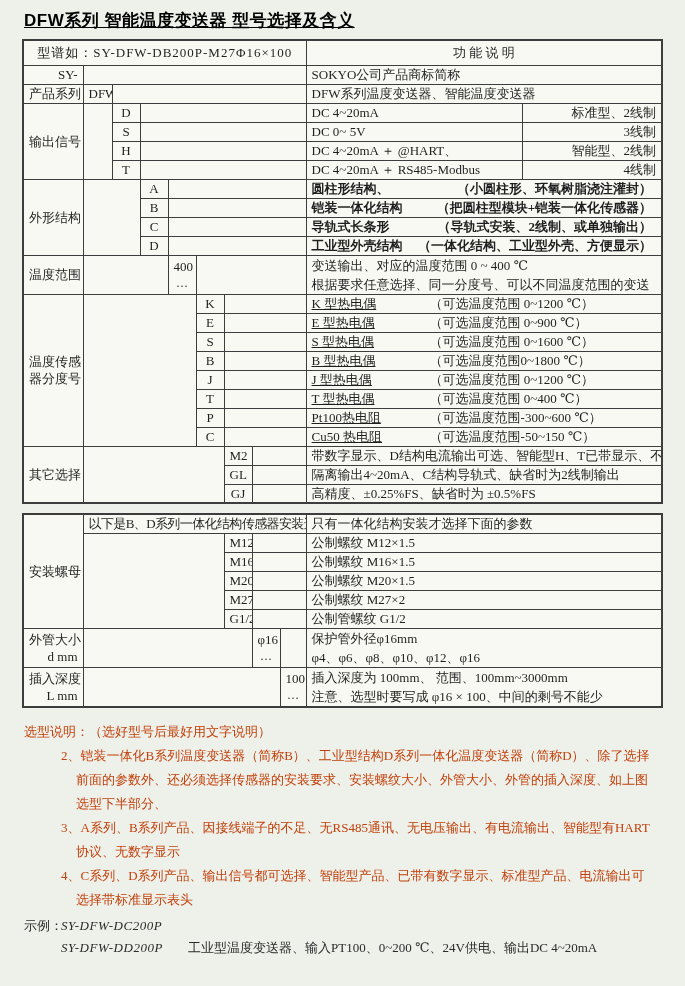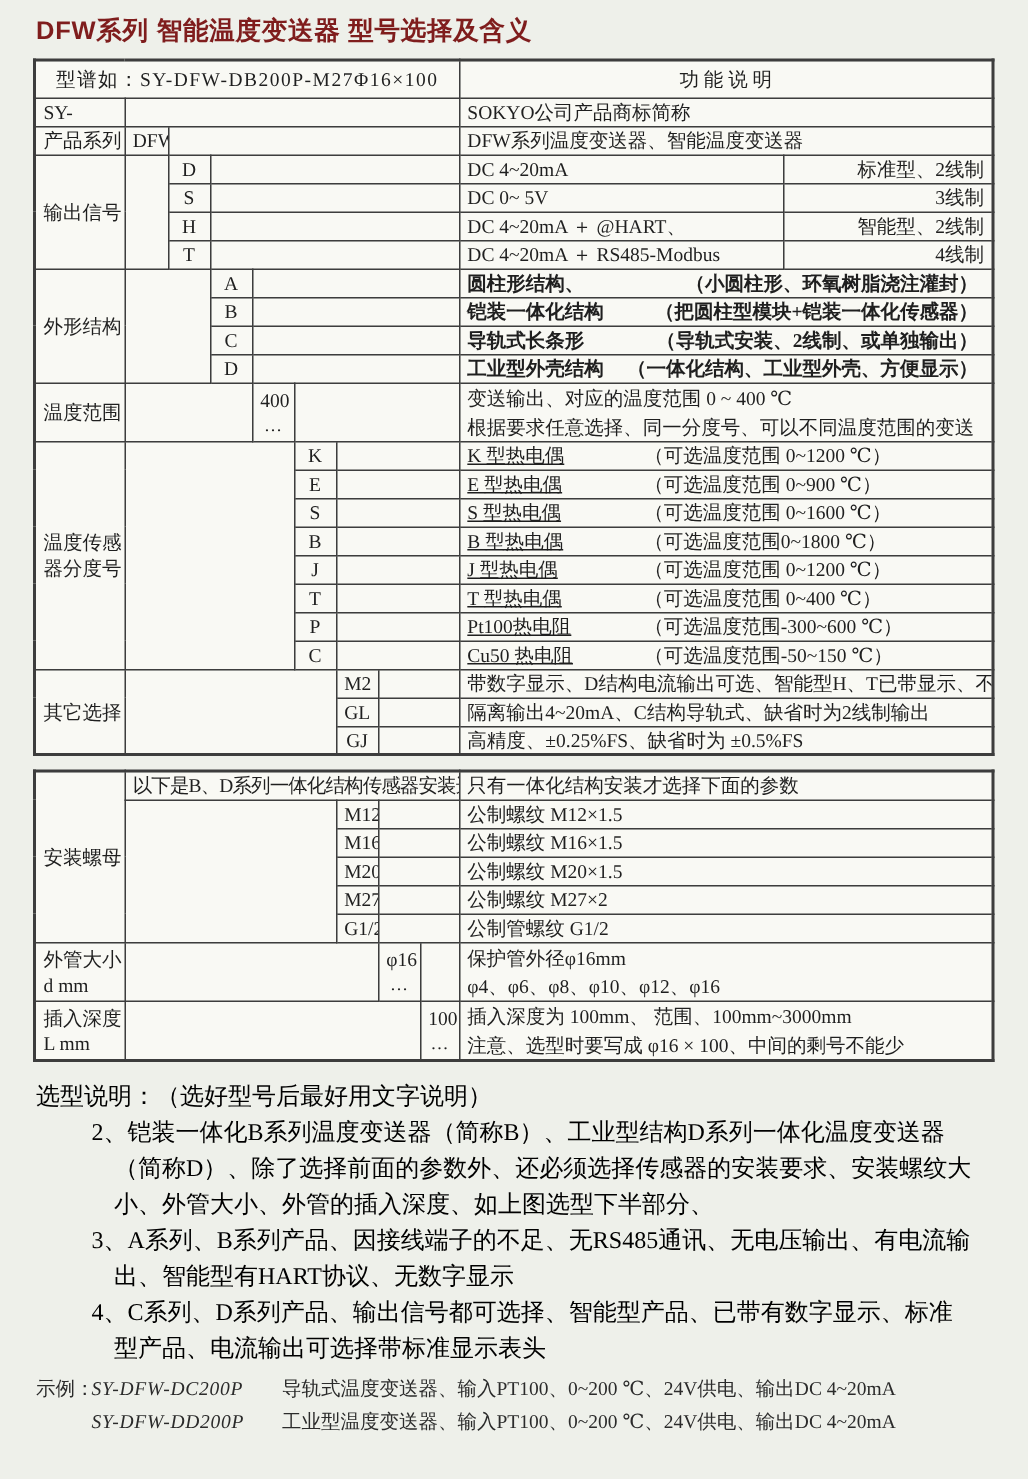--- a/index.html
+++ b/index.html
@@ -8,22 +8,23 @@
     background:#eef0ea;
     font-family:"Liberation Serif","DejaVu Serif",serif;
     color:#1f1f1f;
     overflow:hidden;
   }
   .page-title{
     margin:9px 0 7px 24px;
     font-family:"Liberation Sans","DejaVu Sans",sans-serif;
     font-weight:bold;
     font-size:17px;
-    color:#7f1d1d;
+    color:#000000;
     letter-spacing:0.5px;
+    text-decoration:underline;
   }
   table.spec{
     border-collapse:collapse;
     table-layout:fixed;
     margin-left:22px;
     width:639px;
     border:2px solid #3d3d3d;
   }
   table.spec td{
     border:1px solid #3d3d3d;
@@ -33,37 +34,37 @@
     overflow:hidden;
     white-space:nowrap;
     background:#f9f9f4;
     height:17px;
   }
   tr.rh{height:19px;}
   tr.rh2{height:38px;}
   tr.rhead{height:25px;}
   td.g{background:#cae2b8;}
   td.center{text-align:center;}
-  td.lbl{text-align:left;background:#cae2b8;}
+  td.lbl{text-align:right;background:#cae2b8;}
   td.code{text-align:center;background:#cae2b8;padding:0 1px;font-size:12.5px;}
   td.modelhead{letter-spacing:1px;}
   td.note{text-align:right;padding-right:40px;margin-top:13px;}
   td.hdrL{font-size:12px;letter-spacing:-0.6px;padding:0 2px;background:#cae2b8;}
   .two > div{line-height:19px;}
   .spread{display:flex;justify-content:space-between;padding-right:4px;font-weight:bold;}
   .nm{display:inline-block;width:118px;text-decoration:underline;}
   .dots{line-height:10px;font-size:12px;}
   .codewrap div{line-height:17px;}
   
   .notes{
     margin:12px 0 0 24px;
     width:612px;
-    font-size:16px;
+    font-size:13px;
     line-height:24px;
-    color:#000000;
+    color:#c2410c;
   }
   .notes .heading{white-space:nowrap;}
   .note-item{
     padding-left:52px;
     text-indent:-15px;
     width:575px;
   }
   .examples{
     margin:3px 0 0 24px;
     font-size:13px;
@@ -350,21 +351,20 @@
   <div class="heading">选型说明：（选好型号后最好用文字说明）</div>
   <div class="note-item">2、铠装一体化B系列温度变送器（简称B）、工业型结构D系列一体化温度变送器（简称D）、除了选择前面的参数外、还必须选择传感器的安装要求、安装螺纹大小、外管大小、外管的插入深度、如上图选型下半部分、</div>
   <div class="note-item">3、A系列、B系列产品、因接线端子的不足、无RS485通讯、无电压输出、有电流输出、智能型有HART协议、无数字显示</div>
   <div class="note-item">4、C系列、D系列产品、输出信号都可选择、智能型产品、已带有数字显示、标准型产品、电流输出可选择带标准显示表头</div>
 </div>
 
 <div class="examples">
   <div class="ex-row">
     <span class="ex-lead">示例：</span>
     <span class="ex-code">SY-DFW-DC200P</span>
-    <span>导轨式温度变送器、输入PT100、0~200 ℃、24V供电、输出DC 4~20mA</span>
   </div>
   <div class="ex-row">
     <span class="ex-lead"></span>
     <span class="ex-code">SY-DFW-DD200P</span>
     <span>工业型温度变送器、输入PT100、0~200 ℃、24V供电、输出DC 4~20mA</span>
   </div>
 
 </div>
 
 </body></html>

